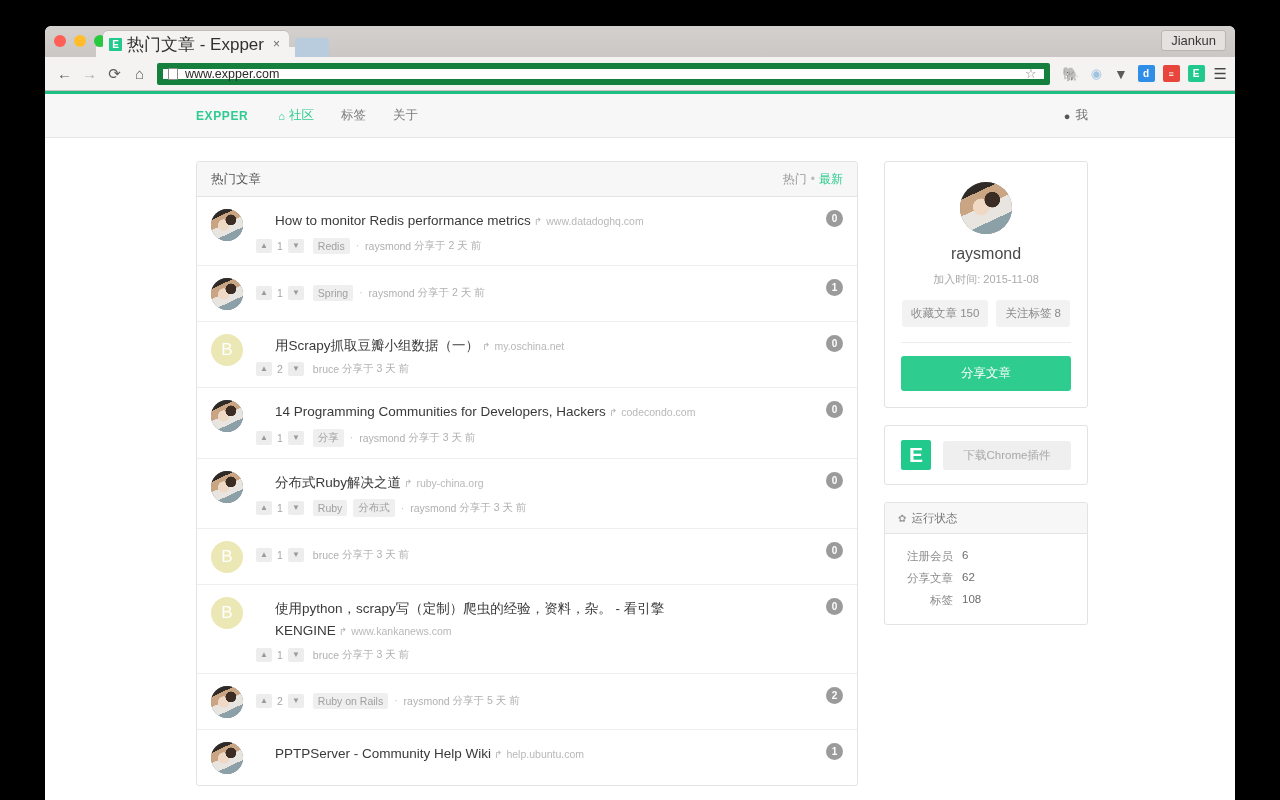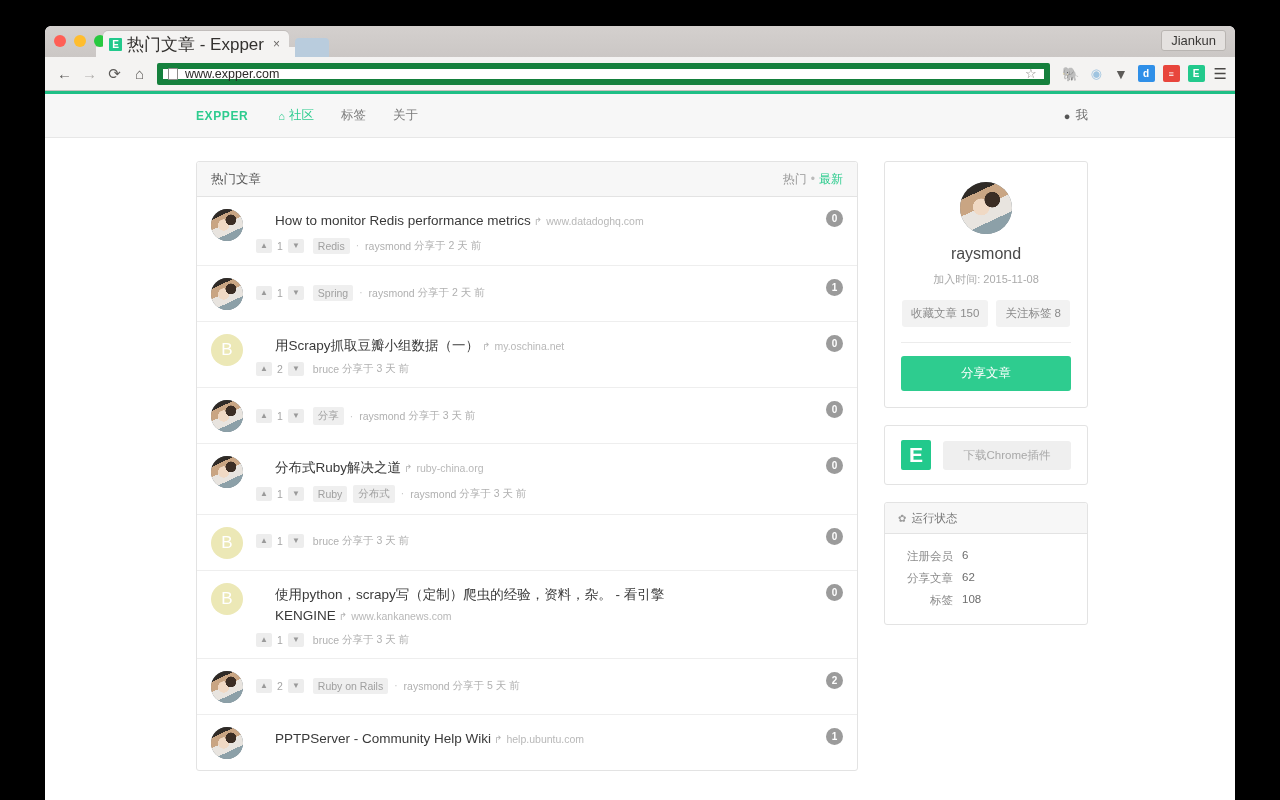--- a/index.html
+++ b/index.html
@@ -446,20 +446,21 @@
                     <span class="meta-text">bruce</span>
                     <span class="meta-text">&nbsp;</span>
                     <span class="meta-text">分享于 3 天 前</span>
                   </div>
                 </div>
                 <div class="comment-badge">0</div>
               </div>
               <div class="article">
                 <div class="avatar photo"></div>
                 <div class="art-body">
+                  <div class="art-title-line"><span class="art-title">14 Programming Communities for Developers, Hackers</span><span class="link-arrow">↱</span><span class="art-domain">codecondo.com</span></div>
                   <div class="art-meta">
                     <div class="vote">
                       <div class="vote-btn">▲</div>
                       <span class="vote-count">1</span>
                       <div class="vote-btn">▼</div>
                     </div>
                     <span class="tag">分享</span>
                     <span class="meta-dot">·</span>
                     <span class="meta-text">raysmond</span>
                     <span class="meta-text">&nbsp;</span>

